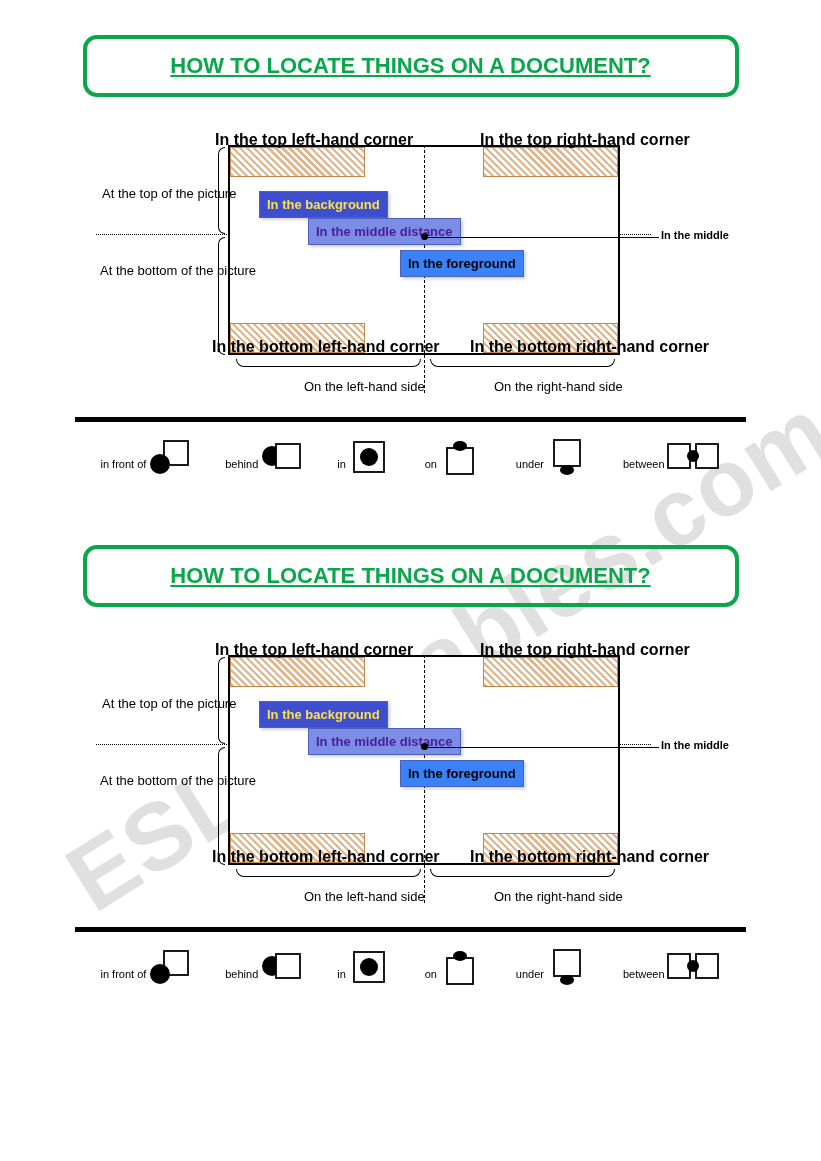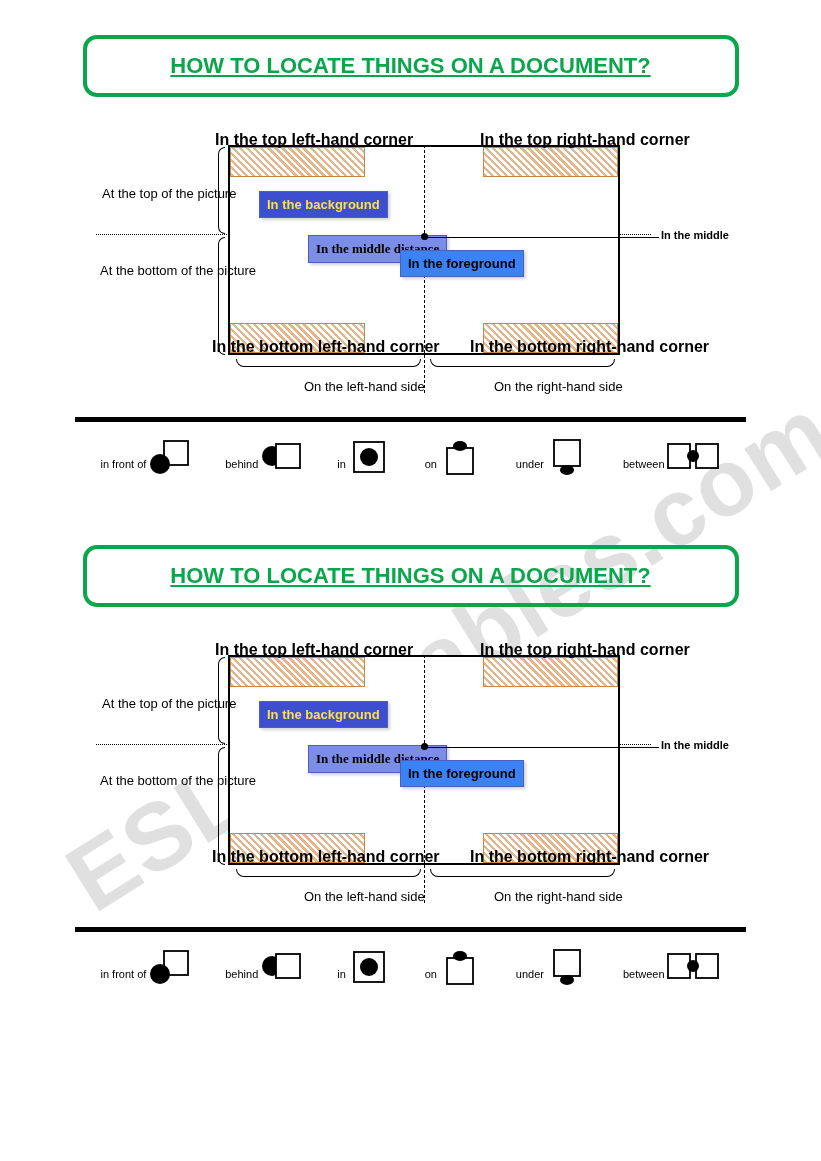--- a/index.html
+++ b/index.html
@@ -89,21 +89,21 @@
     position: absolute;
     border: 1px solid #4b5fbc;
     box-shadow: 2px 2px 3px rgba(0,0,0,0.18);
     font-size: 13px;
     font-weight: bold;
     padding: 5px 7px;
     box-sizing: border-box;
     white-space: nowrap;
   }
   .bg-box { left: 259px; top: 74px; background: #3d4fcf; color: #fde047; }
-  .mid-box { left: 308px; top: 118px; background: #7b8de6; color: #000000; font-family: Liberation Serif, serif; }
+  .mid-box { left: 308px; top: 101px; background: #7b8de6; color: #4c1d95; }
   .fg-box  { left: 400px; top: 133px; background: #3b82f6; color: #000; }
   .vdash {
     position: absolute;
     left: 424px;
     top: 28px;
     height: 248px;
     border-left: 1px dashed #000;
   }
   .hdash {
     position: absolute;

